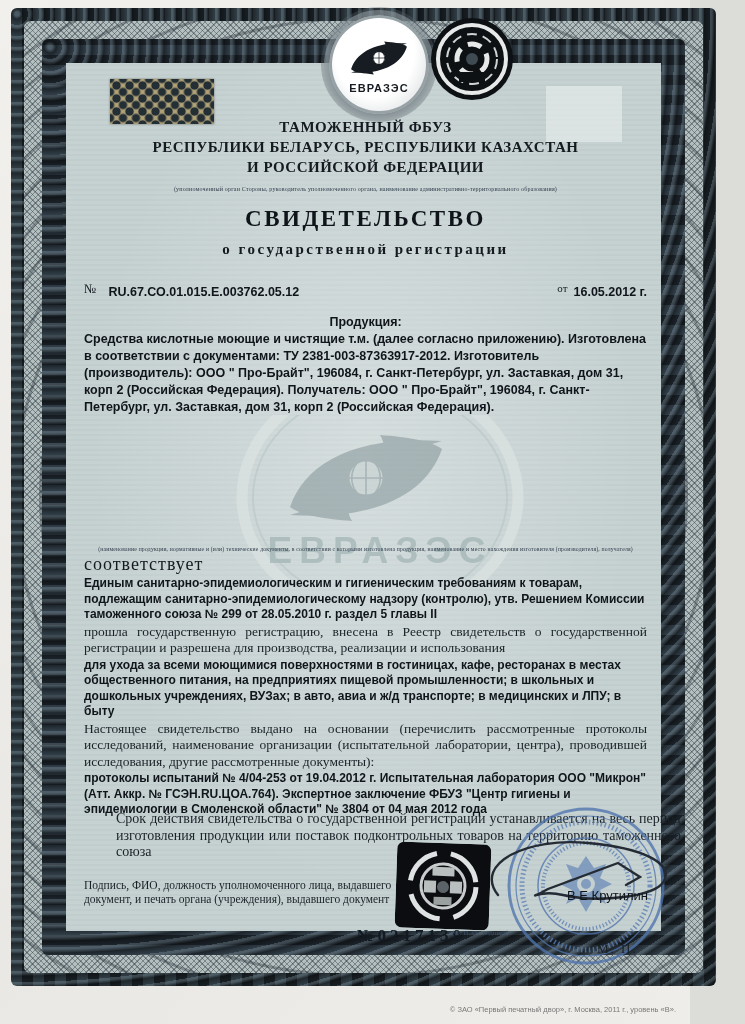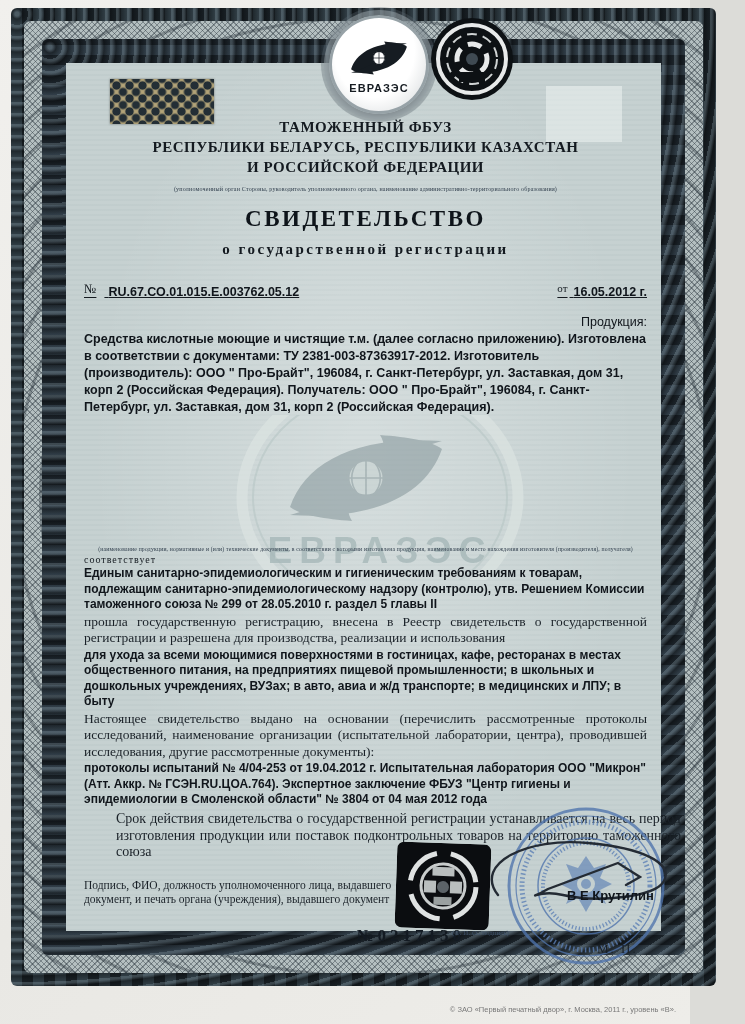--- a/index.html
+++ b/index.html
@@ -53,49 +53,49 @@
   
   .section-top{position:absolute;left:84px;top:117px;width:563px;z-index:3;
     text-align:center;color:#141a20;}
   .h-serif{font-weight:bold;font-size:15px;line-height:20px;letter-spacing:.5px;}
   .h-sans{font-family:"Liberation Sans","DejaVu Sans",sans-serif;font-weight:bold;
     font-size:12px;line-height:14.5px;margin-top:7px;color:#10151b;}
   .cap{font-size:6px;line-height:7px;color:#33404f;margin-top:9px;letter-spacing:.2px;}
   .title{font-size:23px;font-weight:bold;letter-spacing:2.5px;margin-top:13px;color:#0e141a;}
   .subtitle{font-size:15px;font-weight:bold;letter-spacing:2.5px;margin-top:9px;}
   .reg-row{display:flex;justify-content:space-between;align-items:flex-end;
-    margin-top:23px;text-align:left;text-decoration:underline;}
+    margin-top:23px;text-align:left;}
   .reg-no .pfx{font-size:13px;vertical-align:3px;margin-right:8px;}
   .reg-no .val,.reg-date .val{font-family:"Liberation Sans","DejaVu Sans",sans-serif;
     font-weight:bold;font-size:12.5px;color:#10151b;}
   .reg-date .pfx{font-size:11px;vertical-align:4px;margin-right:2px;}
-  .prod-label{font-family:"Liberation Sans","DejaVu Sans",sans-serif;font-weight:normal;
-    font-size:12.5px;text-align:right;margin-top:15px;color:#10151b;}
+  .prod-label{font-family:"Liberation Sans","DejaVu Sans",sans-serif;font-weight:bold;
+    font-size:12.5px;text-align:center;margin-top:15px;color:#10151b;}
   .prod-desc{font-family:"Liberation Sans","DejaVu Sans",sans-serif;font-weight:bold;
     font-size:12.5px;line-height:17px;text-align:left;margin-top:2px;color:#10151b;}
 
   .section-mid{position:absolute;left:84px;top:545px;width:563px;z-index:3;color:#141a20;}
   .cap2{font-size:5.7px;line-height:7px;color:#33404f;text-align:center;letter-spacing:.2px;}
-  .conforms{font-size:10px;letter-spacing:1px;margin-top:4px;}
+  .conforms{font-size:18px;letter-spacing:1px;margin-top:4px;}
   .p-sans{font-family:"Liberation Sans","DejaVu Sans",sans-serif;font-weight:bold;
     font-size:12px;line-height:15.5px;color:#10151b;}
   .p-serif{font-size:13.5px;line-height:16.5px;text-align:justify;color:#1a2128;}
   .section-mid > div{margin-top:1px;}
 
   .validity{position:absolute;left:84px;top:811px;width:565px;z-index:3;
     font-size:14px;line-height:16.5px;text-align:justify;color:#1a2128;margin-left:32px;}
   .sign-cap{position:absolute;left:84px;top:878px;width:338px;z-index:3;
     font-size:11.5px;line-height:14px;color:#1a2128;}
 
   .sq-holo{position:absolute;left:396px;top:843px;width:94px;height:86px;z-index:5;
     transform:rotate(2deg);}
   .blue-seal{position:absolute;left:504px;top:804px;width:164px;height:164px;z-index:4;}
   .signature-svg{position:absolute;left:468px;top:833px;width:225px;height:95px;z-index:6;}
   .sig-name{position:absolute;left:567px;top:888px;z-index:7;
-    font-family:"Liberation Sans","DejaVu Sans",sans-serif;font-weight:bold;
+    font-family:"Liberation Sans","DejaVu Sans",sans-serif;font-weight:normal;
     font-size:13px;color:#10151b;}
   .fio-cap{position:absolute;left:452px;top:929px;z-index:7;font-size:7px;color:#3c4e66;}
   .doc-number{position:absolute;left:295px;top:926px;width:170px;text-align:right;z-index:5;
     font-size:17px;font-weight:bold;letter-spacing:4px;color:#131a22;}
   .mp{position:absolute;left:597px;top:941px;z-index:7;font-size:13px;color:#1a2128;letter-spacing:2px;}
   .footer-note{position:absolute;right:14px;top:1005px;z-index:3;
     font-family:"Liberation Sans","DejaVu Sans",sans-serif;font-size:7.5px;color:#787878;}
 </style>
 </head>
 <body>

